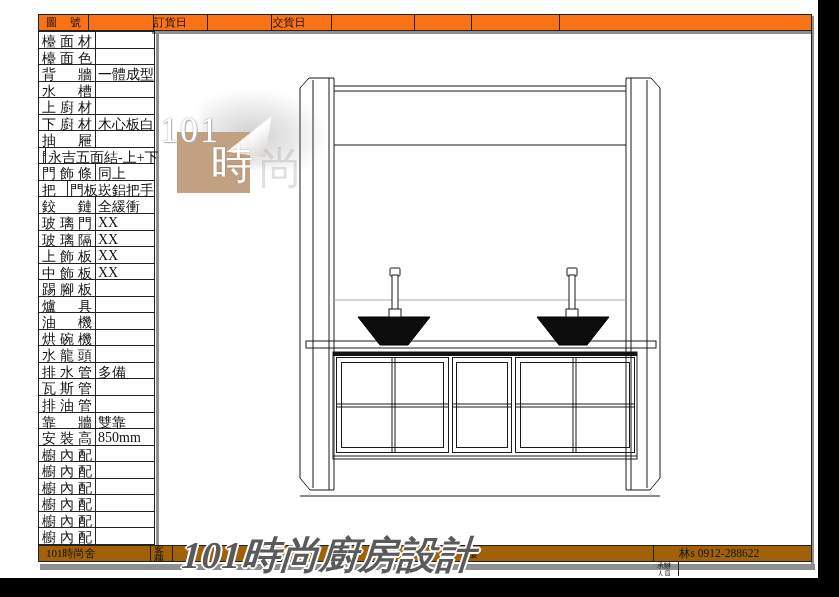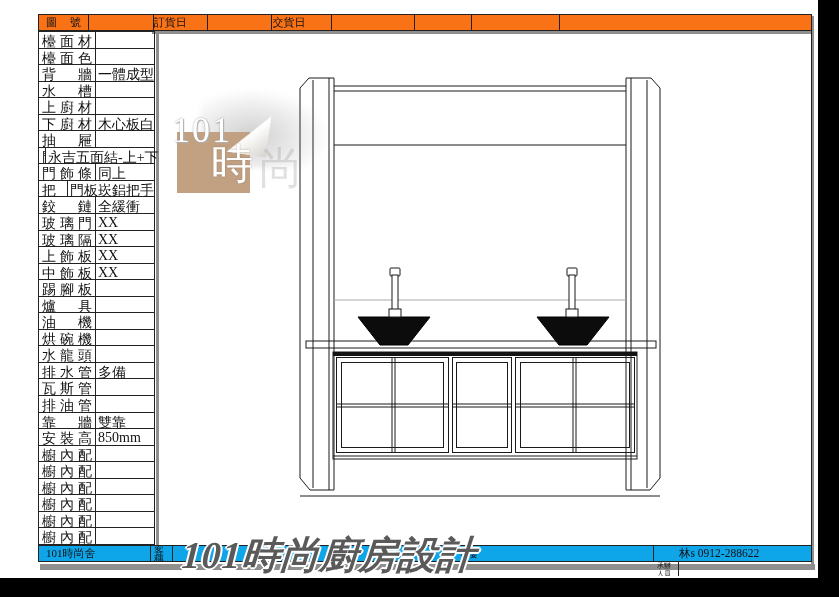--- a/index.html
+++ b/index.html
@@ -36,21 +36,21 @@
     border:1px solid #222;box-sizing:border-box;z-index:3;
     display:flex;flex-direction:column;font-size:14px;}
   .srow{flex:1;display:flex;border-bottom:1px solid #222;box-sizing:border-box;min-height:0;}
   .srow:last-child{border-bottom:none;}
   .slabel{width:57px;border-right:1px solid #222;box-sizing:border-box;
     padding:1px 3px 0 3px;text-align:justify;text-align-last:justify;overflow:hidden;}
   .svalue{flex:1;padding:1px 0 0 2px;white-space:nowrap;overflow:visible;}
 
   
   .footer-row{position:absolute;left:38px;top:545px;width:774px;height:17px;
-    border:1px solid #222;box-sizing:border-box;z-index:3;background:#0ea5e9;
+    border:1px solid #222;box-sizing:border-box;z-index:3;background:#a16207;
     display:flex;font-size:11px;line-height:15px;}
   .fcell{height:100%;border-right:1px solid #222;box-sizing:border-box;overflow:hidden;}
   .fcell:last-child{border-right:none;}
   .f-company{width:112px;padding-left:7px;}
   .f-client-label{width:22px;font-size:10px;line-height:8px;padding-left:3px;padding-top:1px;}
   .f-client-label span{display:inline-block;width:10px;word-break:break-all;}
   .f-client-value{width:481px;padding-left:288px;white-space:nowrap;}
   .f-handler{width:25px;font-size:7px;line-height:8px;padding-left:3px;padding-top:1px;margin-top:15px;}
   .f-handler span{display:inline-block;width:16px;word-break:break-all;}
   .f-contact{flex:1;text-align:left;font-size:11.5px;}
@@ -60,21 +60,21 @@
     background:radial-gradient(ellipse at 40% 60%, rgba(130,130,130,.38), rgba(130,130,130,0) 70%);
     filter:blur(2px);}
   .wm-square{position:absolute;left:177px;top:132px;width:73px;height:61px;
     background:var(--tan,#c2a183);z-index:4;}
   .wm-fold{position:absolute;left:229px;top:113px;width:40px;height:42px;z-index:5;
     background:linear-gradient(135deg,#ffffff 55%, #d4d0cb 100%);
     clip-path:polygon(100% 0, 100% 100%, 0 100%);
     transform:rotate(8deg);opacity:.95;}
   .wm-101{position:absolute;left:160px;top:112px;z-index:6;
     font-size:36px;line-height:36px;color:#fff;letter-spacing:2px;
-    text-shadow:0 0 2px #9a9a9a, 1px 1px 1px #b5b5b5;margin-left:12px;}
+    text-shadow:0 0 2px #9a9a9a, 1px 1px 1px #b5b5b5;}
   .wm-shi{position:absolute;left:211px;top:142px;z-index:6;
     font-size:42px;line-height:44px;color:#fff;
     text-shadow:0 0 2px rgba(120,100,80,.55);}
   .wm-ghost{position:absolute;left:259px;top:147px;z-index:5;
     font-size:44px;line-height:44px;color:rgba(160,160,160,.32);}
 
   
   .wm-title{position:absolute;left:182px;top:533px;z-index:10;
     font-size:38px;line-height:44px;font-style:italic;font-weight:bold;
     letter-spacing:1px;color:#5a5a5a;white-space:nowrap;transform:skewX(-4deg);

